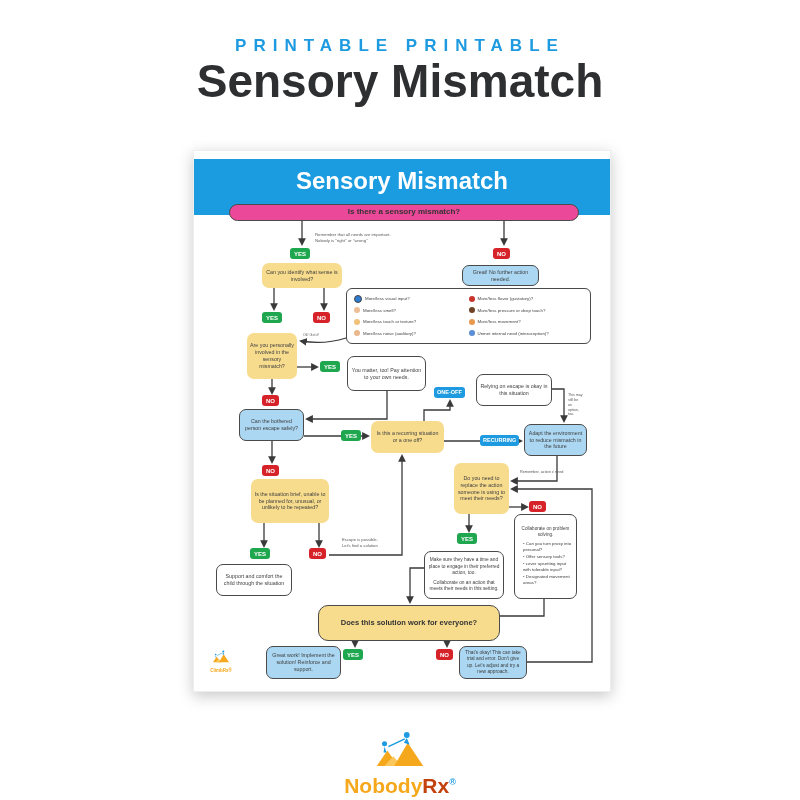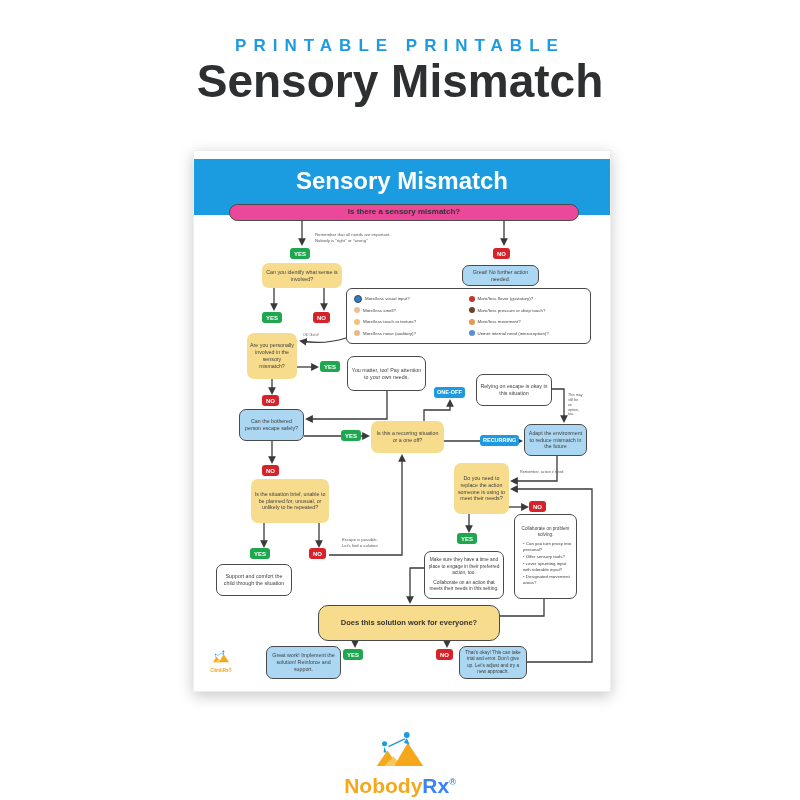--- a/index.html
+++ b/index.html
@@ -57,21 +57,21 @@
   .bullet{margin:1.5px 0;}
   .bullet::before{content:"• ";}
   .makesure p{margin:2px 0;font-size:4.8px;}
   
   .corner-logo{position:absolute;left:12px;top:498px;width:30px;text-align:center;}
   .corner-logo .txt{font-size:4.5px;font-weight:bold;color:#F6A81C;display:block;margin-top:1px;}
   
   .footer-logo{position:absolute;left:0;top:731px;width:100%;text-align:center;}
   .logo-text{font-size:21px;font-weight:bold;margin-top:2px;}
   .logo-text .orange{color:#F6A81C;}
-  .logo-text .blu{color:#3b82f6;}
+  .logo-text .blu{color:#c2410c;}
   .logo-text sup{font-size:9px;color:#1E9BE0;}
 </style>
 </head>
 <body>
 
 <div class="canvas">
 
   <div class="eyebrow">PRINTABLE PRINTABLE</div>
   <div class="big-title">Sensory Mismatch</div>
 

